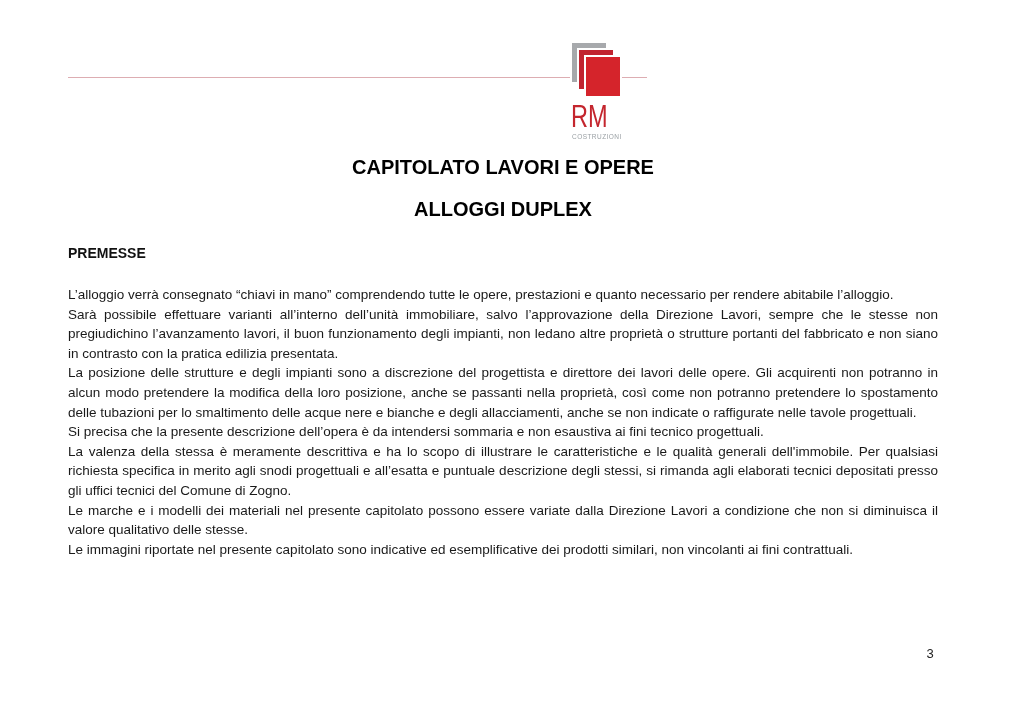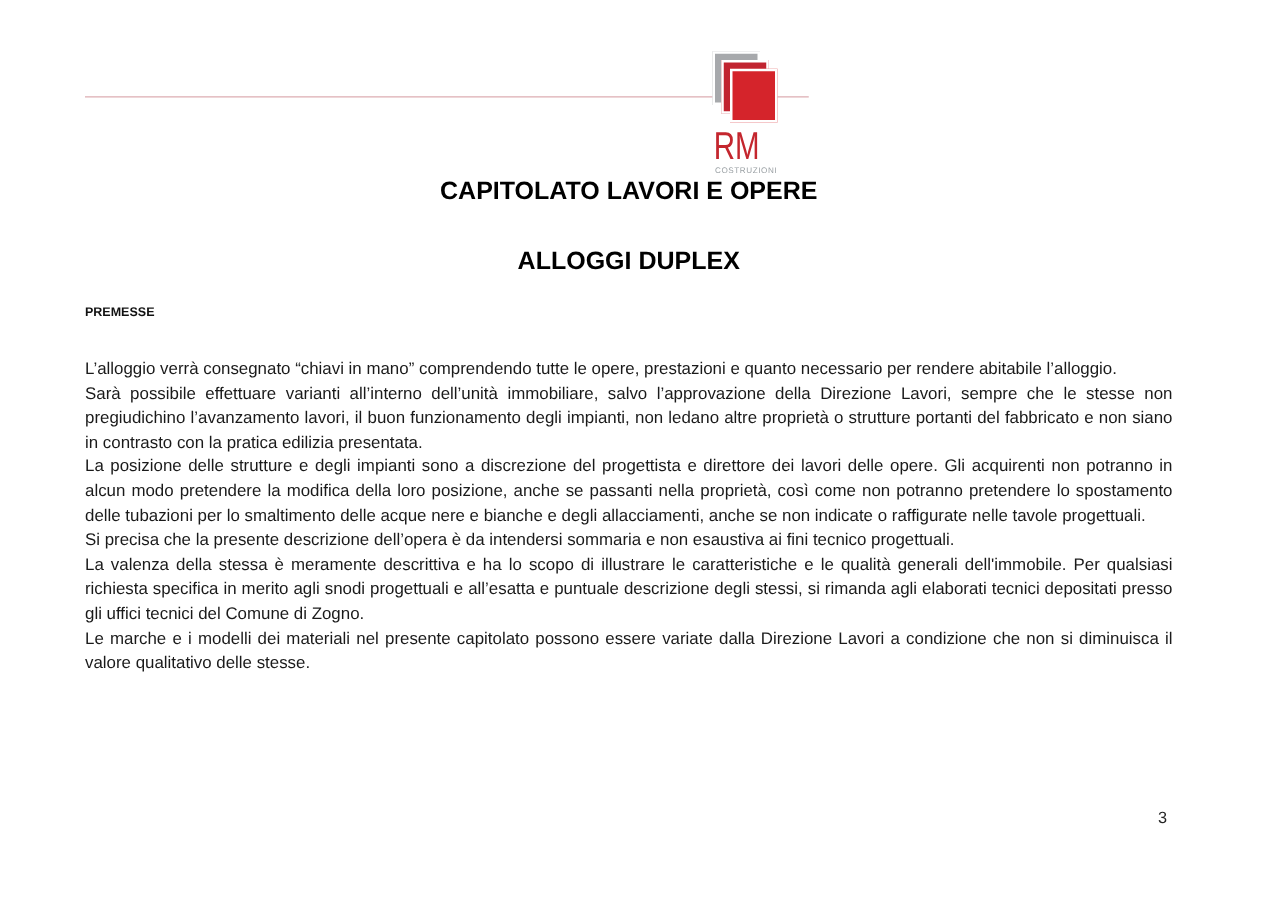--- a/index.html
+++ b/index.html
@@ -69,29 +69,29 @@
     position: absolute;
     left: 68px;
     width: 870px;
     text-align: center;
     font-weight: bold;
     color: #000000;
     font-size: 20px;
     line-height: 22px;
     white-space: nowrap;
   }
-  .title    { top: 142px; }
+  .title    { top: 156px; }
   .subtitle { top: 198px; }
 
   
   .heading {
     position: absolute;
     left: 68px;
     top: 245px;
-    font-size: 10px;
+    font-size: 14px;
     font-weight: bold;
     color: #111111;
   }
   .bodytext {
     position: absolute;
     left: 68px;
     top: 285px;
     width: 870px;
     font-size: 13.5px;
     line-height: 19.6px;
@@ -130,17 +130,18 @@
 
   <div class="heading">PREMESSE</div>
 
   <div class="bodytext">
     <p>L’alloggio verrà consegnato “chiavi in mano” comprendendo tutte le opere, prestazioni e quanto necessario per rendere abitabile l’alloggio.</p>
     <p>Sarà possibile effettuare varianti all’interno dell’unità immobiliare, salvo l’approvazione della Direzione Lavori, sempre che le stesse non pregiudichino l’avanzamento lavori, il buon funzionamento degli impianti, non ledano altre proprietà o strutture portanti del fabbricato e non siano in contrasto con la pratica edilizia presentata.</p>
     <p>La posizione delle strutture e degli impianti sono a discrezione del progettista e direttore dei lavori delle opere. Gli acquirenti non potranno in alcun modo pretendere la modifica della loro posizione, anche se passanti nella proprietà, così come non potranno pretendere lo spostamento delle tubazioni per lo smaltimento delle acque nere e bianche e degli allacciamenti, anche se non indicate o raffigurate nelle tavole progettuali.</p>
     <p>Si precisa che la presente descrizione dell’opera è da intendersi sommaria e non esaustiva ai fini tecnico progettuali.</p>
     <p>La valenza della stessa è meramente descrittiva e ha lo scopo di illustrare le caratteristiche e le qualità generali dell'immobile. Per qualsiasi richiesta specifica in merito agli snodi progettuali e all’esatta e puntuale descrizione degli stessi, si rimanda agli elaborati tecnici depositati presso gli uffici tecnici del Comune di Zogno.</p>
     <p>Le marche e i modelli dei materiali nel presente capitolato possono essere variate dalla Direzione Lavori a condizione che non si diminuisca il valore qualitativo delle stesse.</p>
+    <p>Le immagini riportate nel presente capitolato sono indicative ed esemplificative dei prodotti similari, non vincolanti ai fini contrattuali.</p>
   </div>
 
   <div class="pagenum">3</div>
 
 </div>
 
 </body></html>

